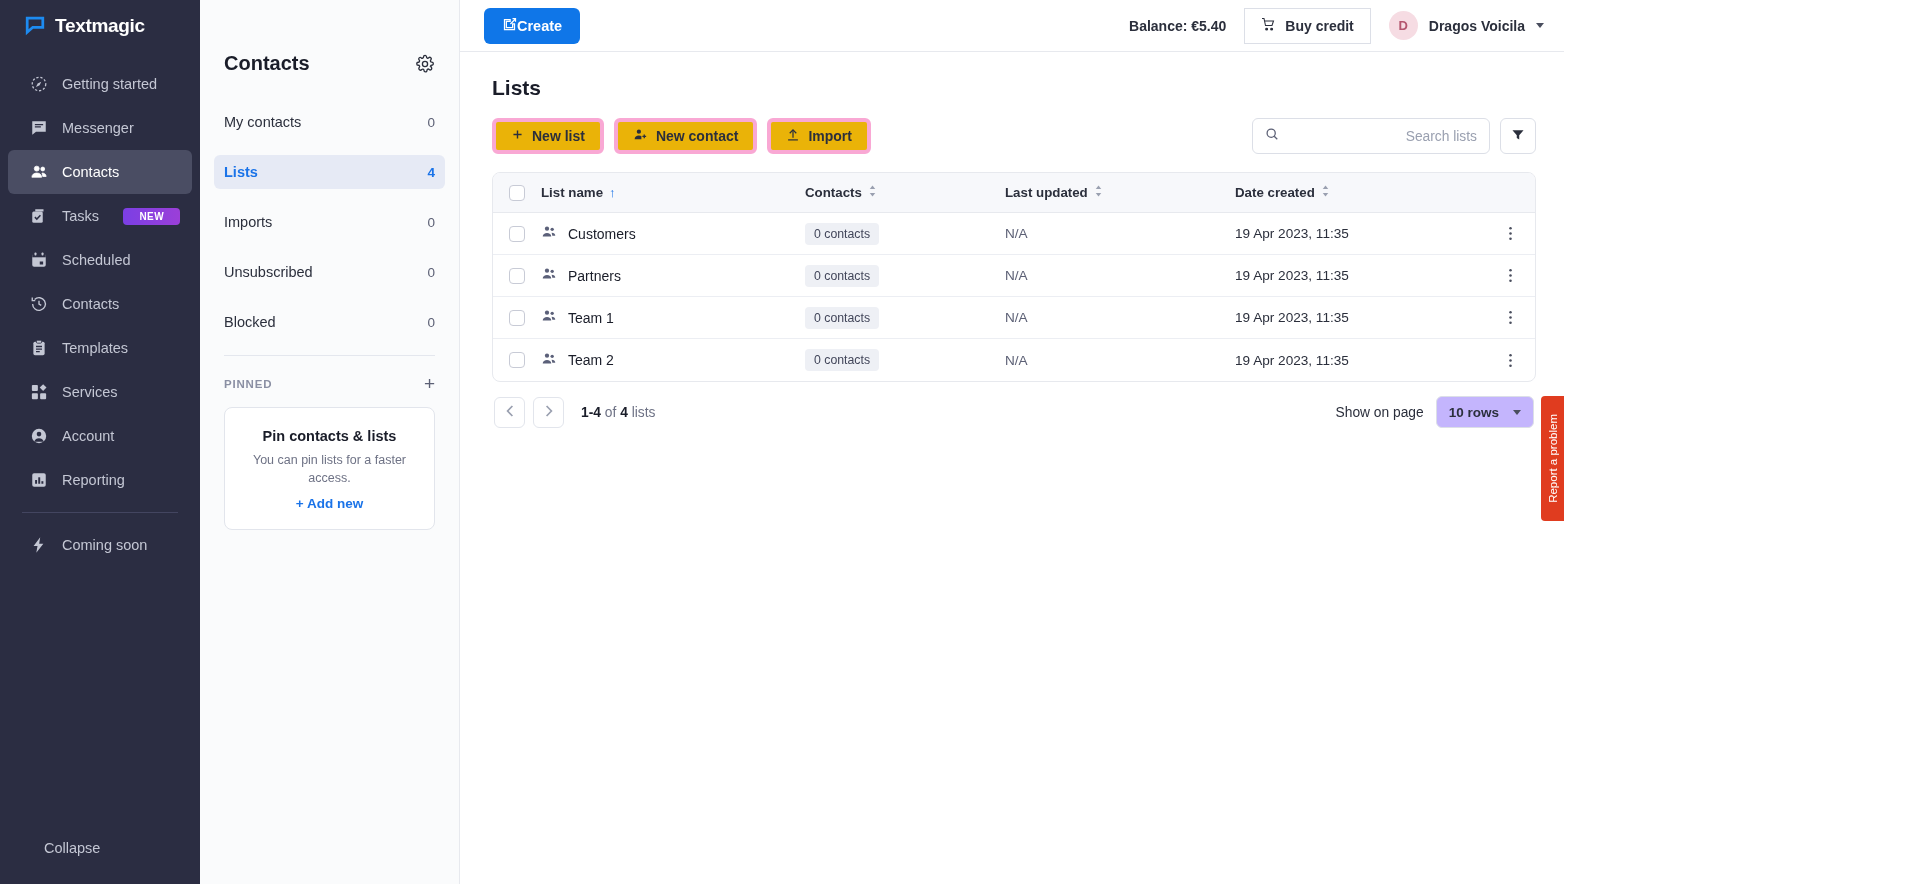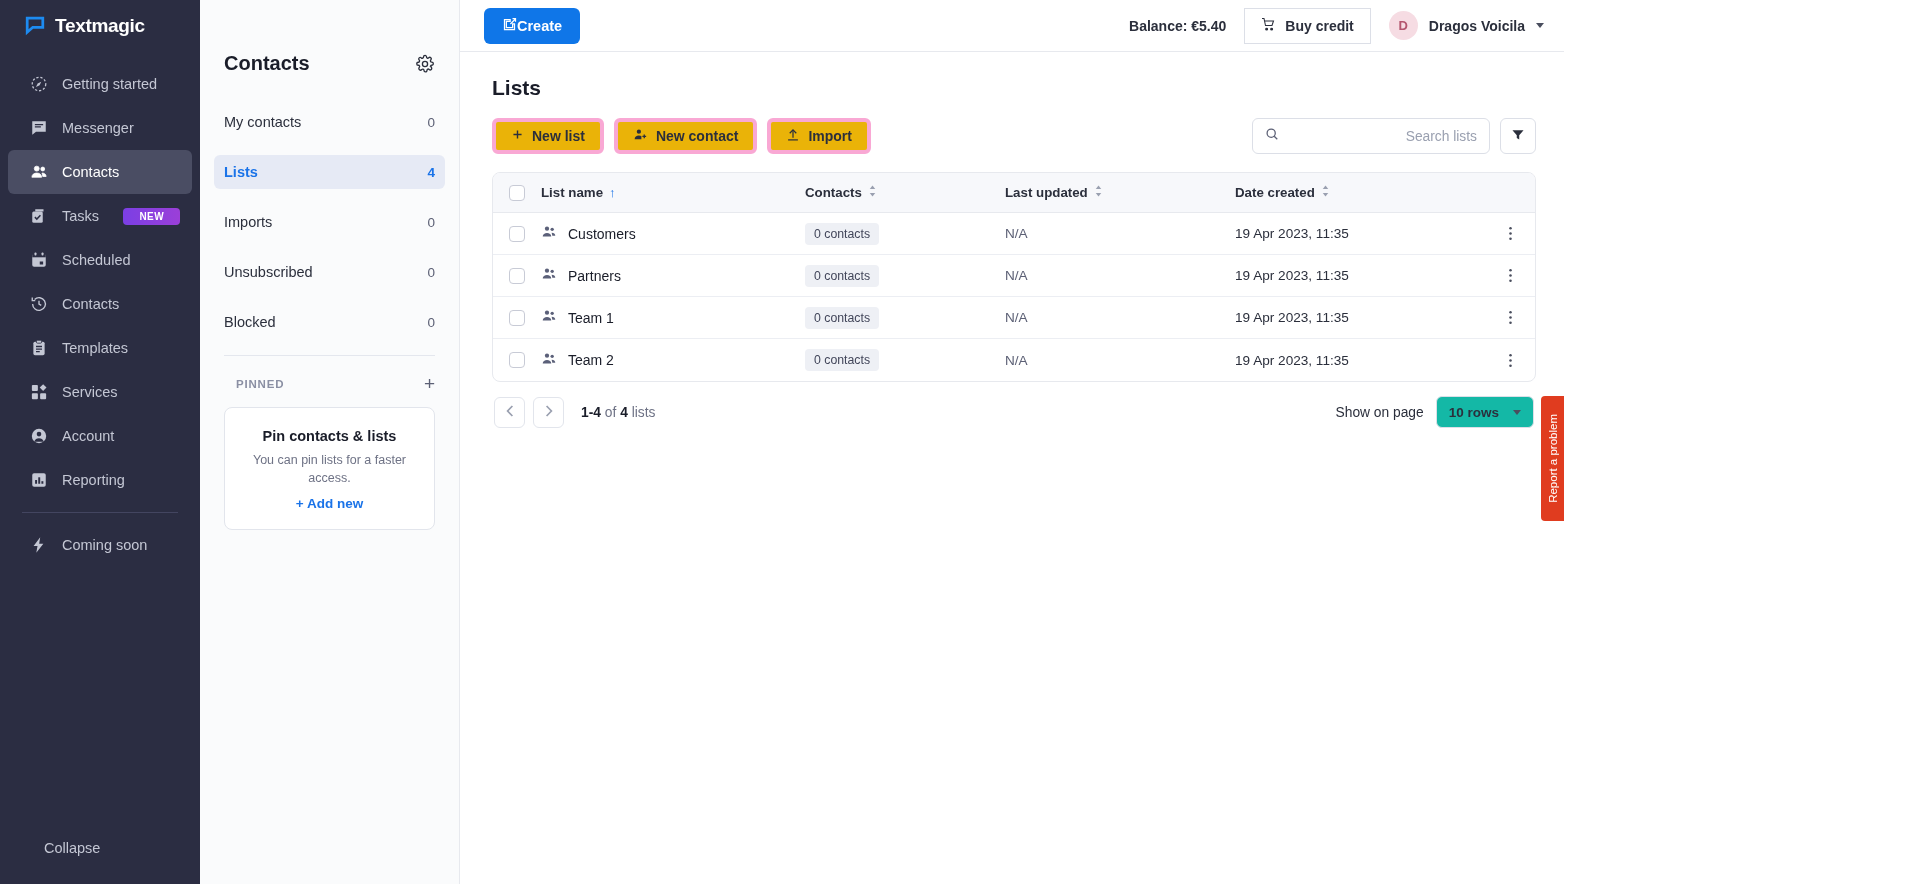--- a/index.html
+++ b/index.html
@@ -70,21 +70,21 @@
     height: 34px; padding: 0 10px; margin: 16px -10px;
     border-radius: 6px; font-size: 14.5px; color: #2b2f3c; cursor: pointer;
   }
   .sub-item .count { font-size: 13.5px; color: #5c6075; }
   .sub-item.active { background: #e6eaf5; }
   .sub-item.active .lbl { color: #1a73e8; font-weight: 600; }
   .sub-item.active .count { color: #1a73e8; font-weight: bold; }
   .sub-div { height: 1px; background: #e4e7ee; margin: 16px 0 0 0; }
   .pinned-head {
     display: flex; align-items: center; justify-content: space-between;
-    margin-top: 18px; margin-bottom: 14px; margin-left: 12px;
+    margin-top: 18px; margin-bottom: 14px;
   }
   .pinned-label { font-size: 11.5px; font-weight: bold; letter-spacing: 0.8px; color: #8a8fa3; }
   .plus-btn { font-size: 19px; color: #5c6075; line-height: 1; cursor: pointer; }
   .pin-card {
     border: 1px solid #e2e5ec; border-radius: 8px; background: #fff;
     padding: 20px 14px 18px; text-align: center;
   }
   .pin-title { font-size: 14.5px; font-weight: bold; color: #1a1d29; margin-bottom: 7px; }
   .pin-sub { font-size: 12.5px; color: #6e7285; line-height: 1.45; }
   .pin-add { font-size: 13.5px; color: #1a73e8; font-weight: bold; margin-top: 9px; cursor: pointer; }
@@ -169,21 +169,21 @@
     background: #fff; display: flex; align-items: center; justify-content: center;
     cursor: pointer; color: #9aa0b0; font-size: 14px;
   }
   .pg-btn + .pg-btn { margin-left: 8px; }
   .pg-info { margin-left: 17px; font-size: 13.8px; color: #6e7285; }
   .pg-info b { color: #1a1d29; }
   .pg-right { margin-left: auto; display: flex; align-items: center; gap: 12px; }
   .pg-label { font-size: 13.8px; color: #2b2f3c; }
   .rows-select {
     height: 32px; padding: 0 12px; border: 1px solid #dcdfe7; border-radius: 6px;
-    background: #14b8a6; font-size: 13.5px; font-weight: 600; color: #2b2f3c;
+    background: #c4b5fd; font-size: 13.5px; font-weight: 600; color: #2b2f3c;
     display: inline-flex; align-items: center; gap: 14px; cursor: pointer;
   }
 
   .report-tab {
     position: absolute; right: 0; top: 396px;
     width: 23px; height: 125px; background: #e03c1f; border-radius: 4px 0 0 4px;
     display: flex; align-items: center; justify-content: center; cursor: pointer;
   }
   .report-tab span {
     color: #fff; font-size: 11.5px; white-space: nowrap;

